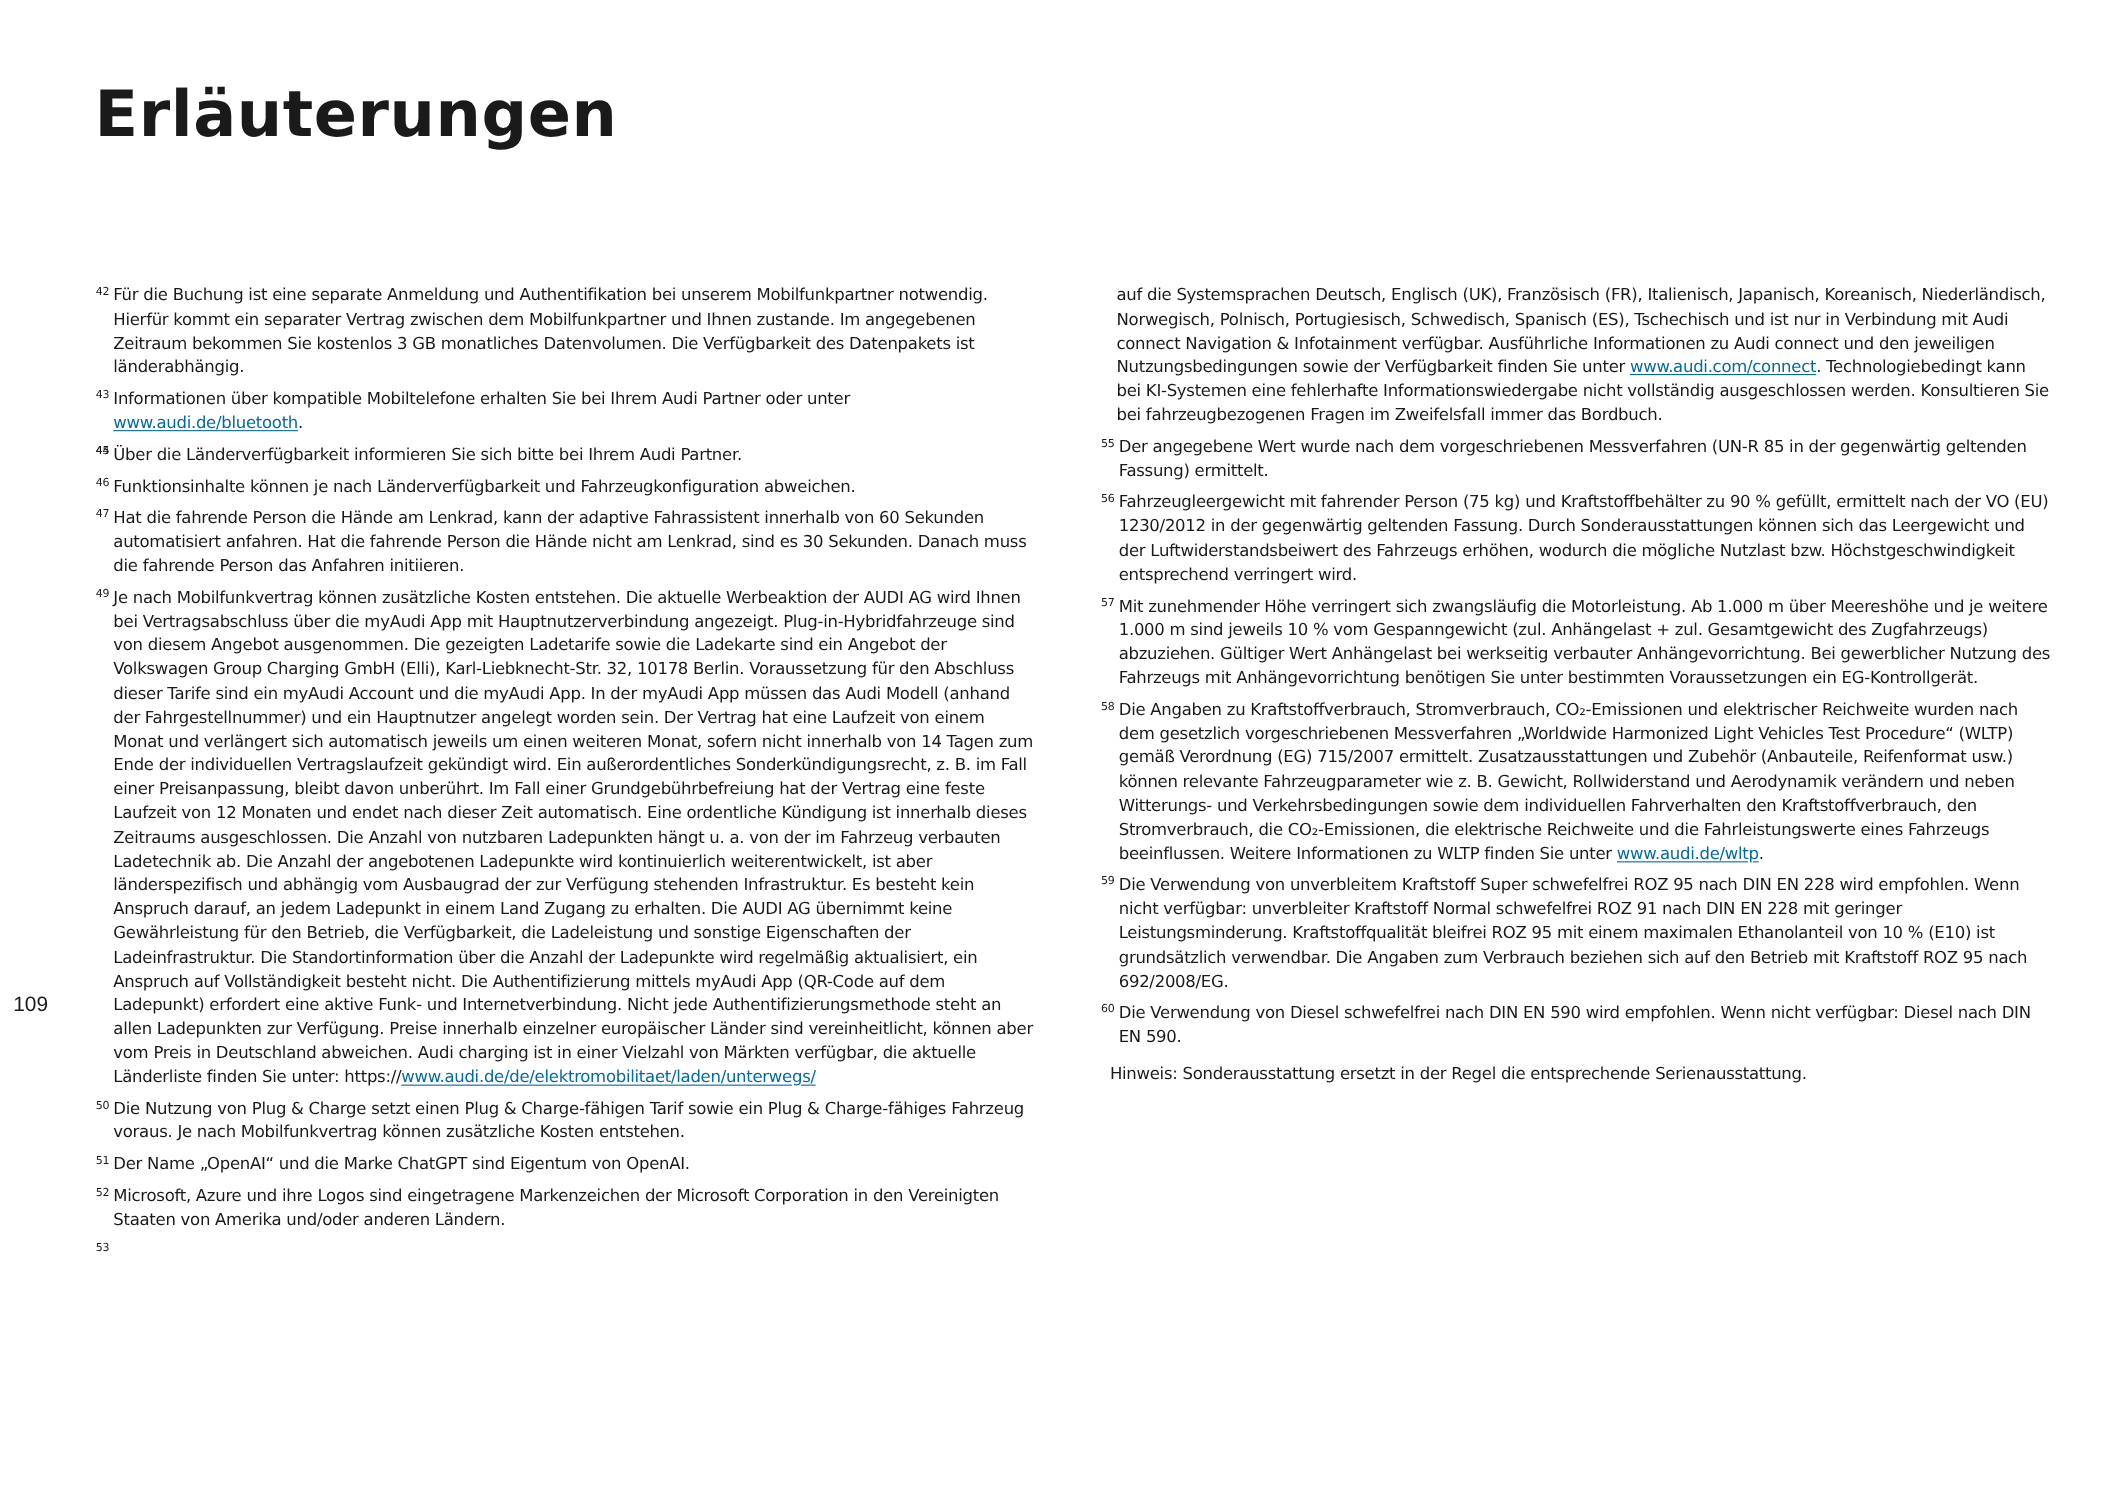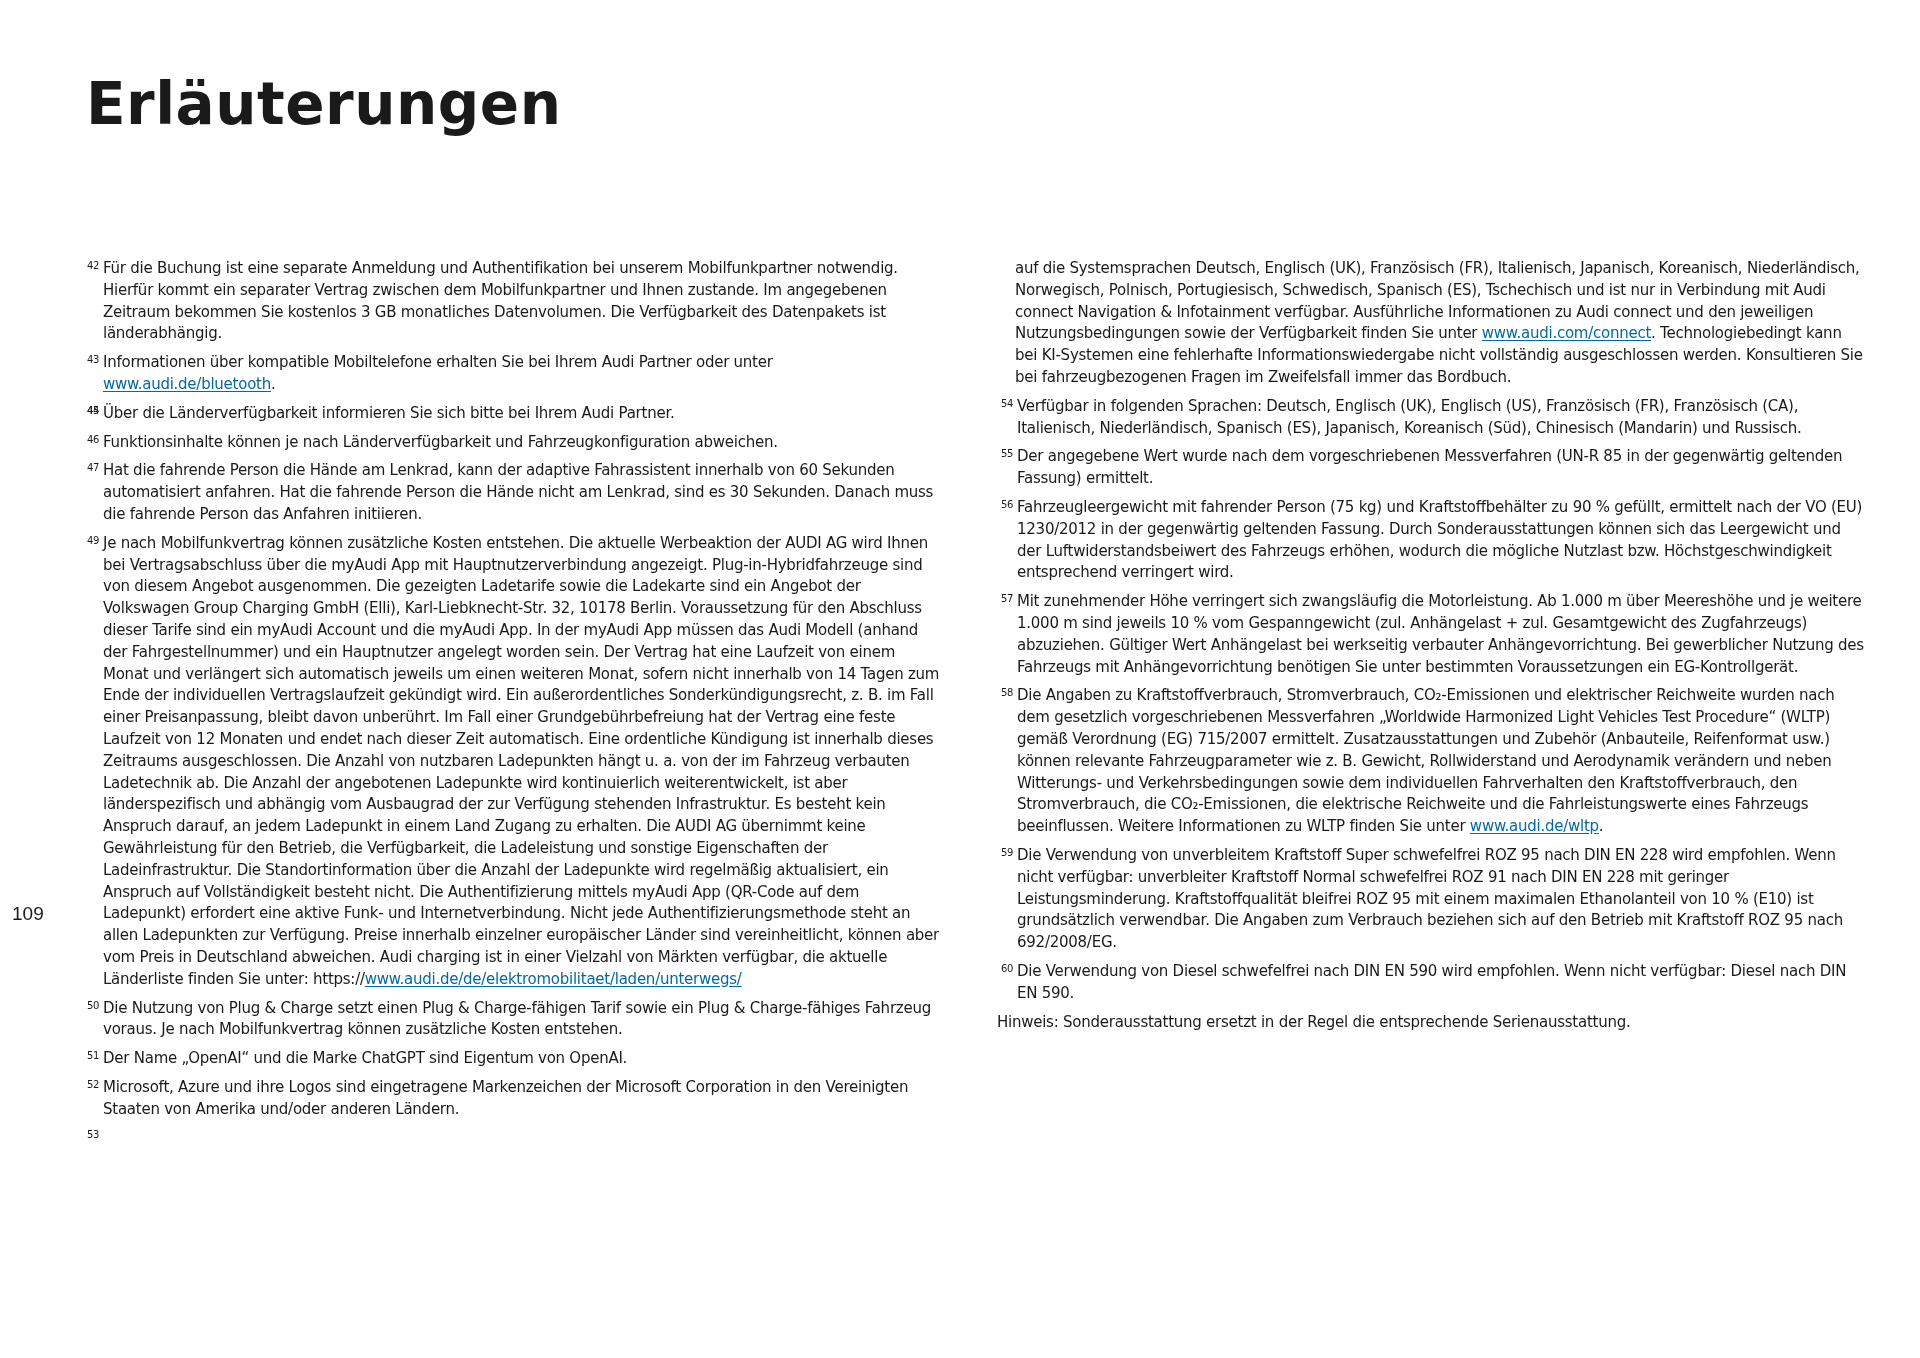--- a/index.html
+++ b/index.html
@@ -60,21 +60,21 @@
       line-height: 18px;
     }
     .footnote.continuation { padding-left: 19px; }
     .link {
       color: #0369a1;
       text-decoration: underline;
       text-underline-offset: 2px;
       cursor: pointer;
     }
     .note {
-      margin: 0;
+      margin: 12px;
       padding-left: 1px;
     }
   </style>
 </head>
 <body>
 
 <h1 class="page-title">Erläuterungen</h1>
 
 <div class="page-number">109</div>
 
@@ -112,23 +112,20 @@
   <p class="footnote">
     <span class="num">53</span>
   </p>
 </div>
 
 <div class="column col-right">
   <p class="footnote continuation">
     <span>auf die Systemsprachen Deutsch, Englisch (UK), Französisch (FR), Italienisch, Japanisch, Koreanisch, Niederländisch, Norwegisch, Polnisch, Portugiesisch, Schwedisch, Spanisch (ES), Tschechisch und ist nur in Verbindung mit Audi connect Navigation &amp; Infotainment verfügbar. Ausführliche Informationen zu Audi connect und den jeweiligen Nutzungsbedingungen sowie der Verfügbarkeit finden Sie unter </span><a class="link">www.audi.com/connect</a><span>. Technologiebedingt kann bei KI-Systemen eine fehlerhafte Informationswiedergabe nicht vollständig ausgeschlossen werden. Konsultieren Sie bei fahrzeugbezogenen Fragen im Zweifelsfall immer das Bordbuch.</span>
   </p>
   <p class="footnote">
-    <span class="num">54</span><span>Verfügbar in folgenden Sprachen: Deutsch, Englisch (UK), Englisch (US), Französisch (FR), Französisch (CA), Italienisch, Niederländisch, Spanisch (ES), Japanisch, Koreanisch (Süd), Chinesisch (Mandarin) und Russisch.</span>
-  </p>
-  <p class="footnote">
     <span class="num">55</span><span>Der angegebene Wert wurde nach dem vorgeschriebenen Messverfahren (UN-R 85 in der gegenwärtig geltenden Fassung) ermittelt.</span>
   </p>
   <p class="footnote">
     <span class="num">56</span><span>Fahrzeugleergewicht mit fahrender Person (75 kg) und Kraftstoffbehälter zu 90 % gefüllt, ermittelt nach der VO (EU) 1230/2012 in der gegenwärtig geltenden Fassung. Durch Sonderausstattungen können sich das Leergewicht und der Luftwiderstandsbeiwert des Fahrzeugs erhöhen, wodurch die mögliche Nutzlast bzw. Höchstgeschwindigkeit entsprechend verringert wird.</span>
   </p>
   <p class="footnote">
     <span class="num">57</span><span>Mit zunehmender Höhe verringert sich zwangsläufig die Motorleistung. Ab 1.000 m über Meereshöhe und je weitere 1.000 m sind jeweils 10 % vom Gespanngewicht (zul. Anhängelast + zul. Gesamtgewicht des Zugfahrzeugs) abzuziehen. Gültiger Wert Anhängelast bei werkseitig verbauter Anhängevorrichtung. Bei gewerblicher Nutzung des Fahrzeugs mit Anhängevorrichtung benötigen Sie unter bestimmten Voraussetzungen ein EG-Kontrollgerät.</span>
   </p>
   <p class="footnote">
     <span class="num">58</span><span>Die Angaben zu Kraftstoffverbrauch, Stromverbrauch, CO₂-Emissionen und elektrischer Reichweite wurden nach dem gesetzlich vorgeschriebenen Messverfahren „Worldwide Harmonized Light Vehicles Test Procedure“ (WLTP) gemäß Verordnung (EG) 715/2007 ermittelt. Zusatzausstattungen und Zubehör (Anbauteile, Reifenformat usw.) können relevante Fahrzeugparameter wie z. B. Gewicht, Rollwiderstand und Aerodynamik verändern und neben Witterungs- und Verkehrsbedingungen sowie dem individuellen Fahrverhalten den Kraftstoffverbrauch, den Stromverbrauch, die CO₂-Emissionen, die elektrische Reichweite und die Fahrleistungswerte eines Fahrzeugs beeinflussen. Weitere Informationen zu WLTP finden Sie unter </span><a class="link">www.audi.de/wltp</a><span>.</span>

